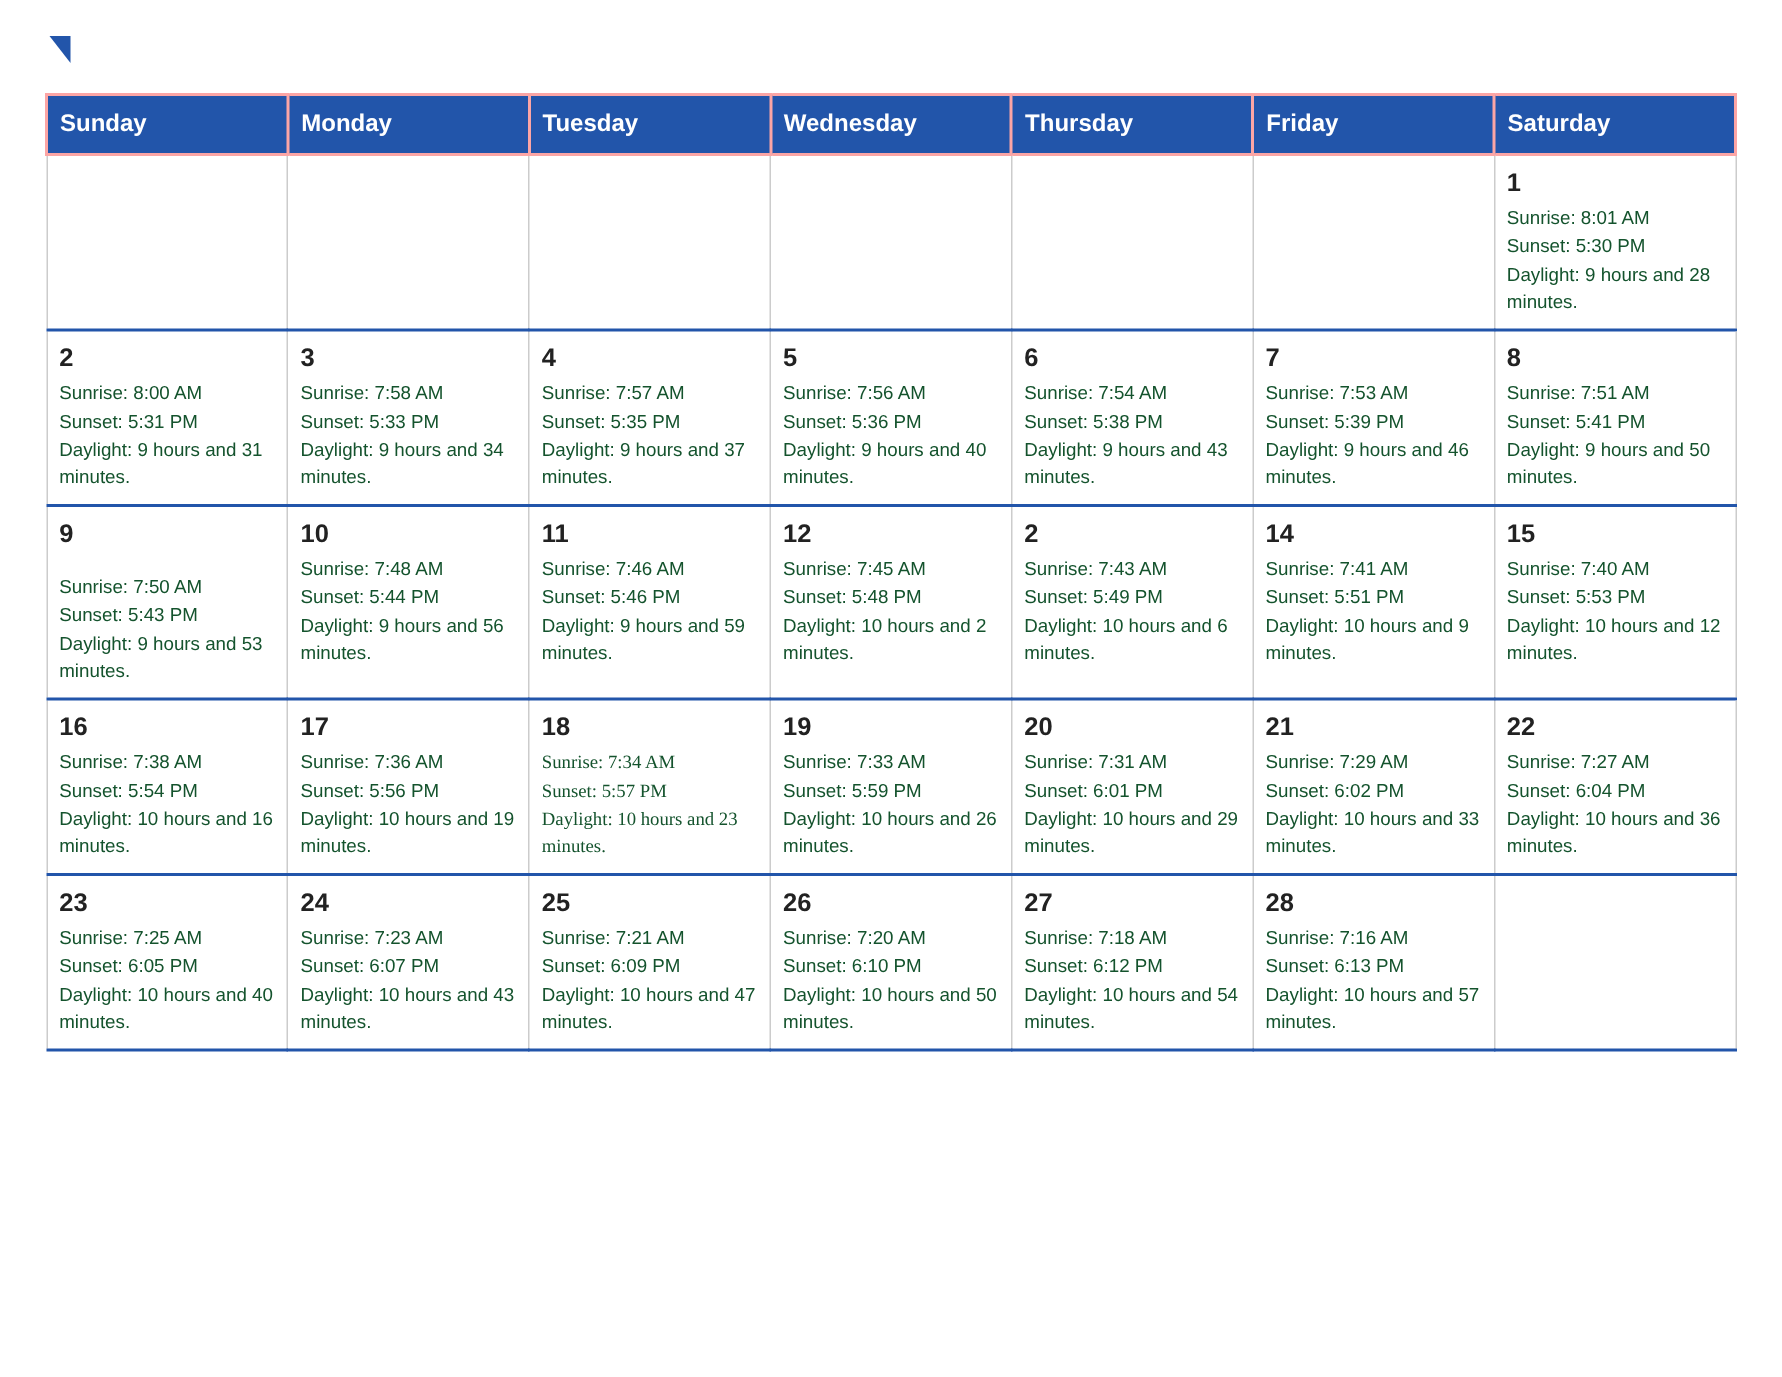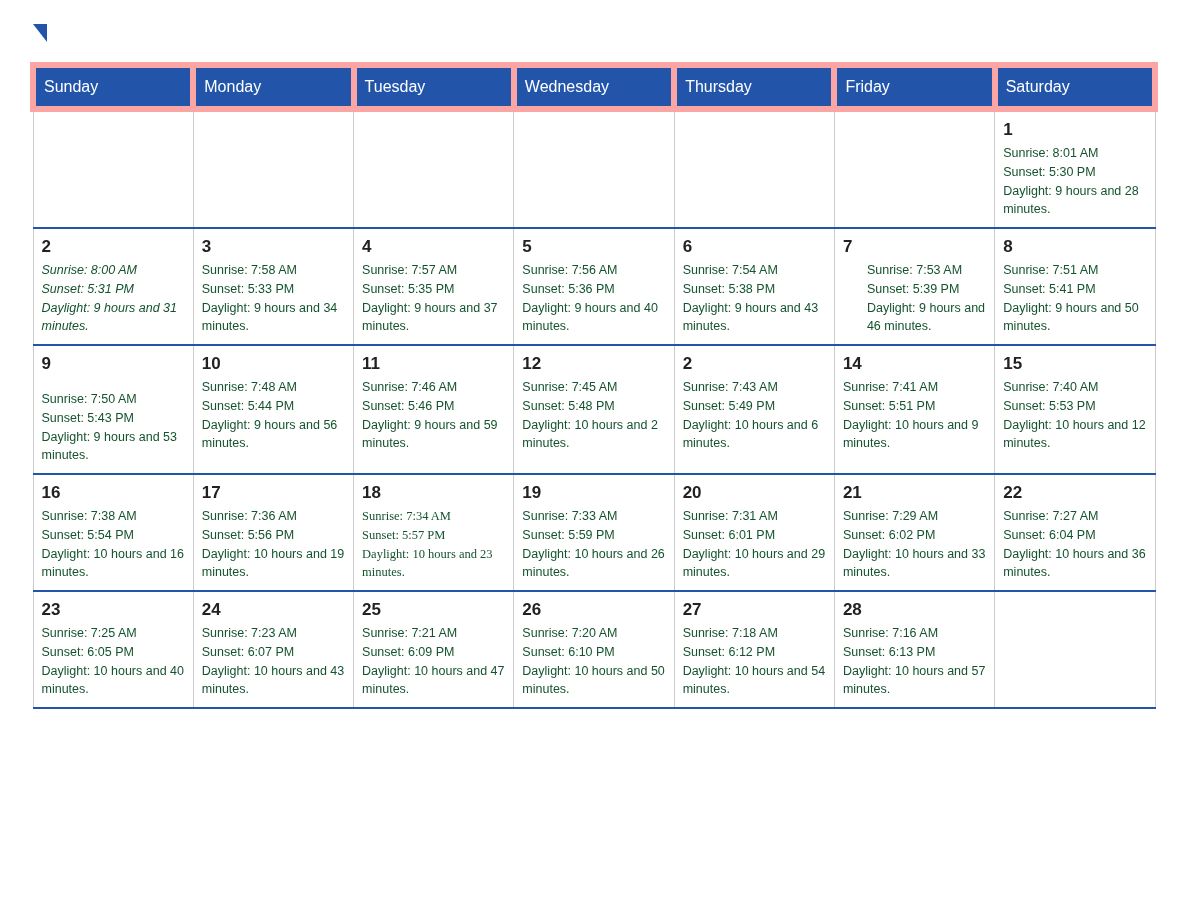--- a/index.html
+++ b/index.html
@@ -64,24 +64,24 @@
     }
     .calendar {
       width: 100%;
       border-collapse: collapse;
       border: 1px solid #999;
     }
     .calendar th {
       background-color: #2255aa;
       color: #fff;
       font-size: 16px;
-      font-weight: normal;
+      font-weight: bold;
       padding: 10px 8px;
       text-align: left;
-      border: 6px solid #fca5a5;
+      border: 2px solid #fca5a5;
     }
     .calendar td {
       vertical-align: top;
       padding: 8px;
       border: 1px solid #ccc;
       width: 14.28%;
       min-height: 100px;
       font-size: 13px;
       color: #333;
     }
@@ -141,21 +141,21 @@
         <td>
           <span class="day-num">1</span>
           <div class="day-info" style="white-space: pre-line;">Sunrise: 8:01 AM
 Sunset: 5:30 PM
 Daylight: 9 hours and 28 minutes.</div>
         </td>
       </tr>
       <tr>
         <td>
           <span class="day-num">2</span>
-          <div class="day-info" style="white-space: pre-line; font-style: italic;">Sunrise: 8:00 AM
+          <div class="day-info" style="white-space: pre-line;">Sunrise: 8:00 AM
 Sunset: 5:31 PM
 Daylight: 9 hours and 31 minutes.</div>
         </td>
         <td>
           <span class="day-num">3</span>
           <div class="day-info" style="white-space: pre-line;">Sunrise: 7:58 AM
 Sunset: 5:33 PM
 Daylight: 9 hours and 34 minutes.</div>
         </td>
         <td>
@@ -171,21 +171,21 @@
 Daylight: 9 hours and 40 minutes.</div>
         </td>
         <td>
           <span class="day-num">6</span>
           <div class="day-info" style="white-space: pre-line;">Sunrise: 7:54 AM
 Sunset: 5:38 PM
 Daylight: 9 hours and 43 minutes.</div>
         </td>
         <td>
           <span class="day-num">7</span>
-          <div class="day-info" style="white-space: pre-line; margin-left: 24px;">Sunrise: 7:53 AM
+          <div class="day-info" style="white-space: pre-line;">Sunrise: 7:53 AM
 Sunset: 5:39 PM
 Daylight: 9 hours and 46 minutes.</div>
         </td>
         <td>
           <span class="day-num">8</span>
           <div class="day-info" style="white-space: pre-line;">Sunrise: 7:51 AM
 Sunset: 5:41 PM
 Daylight: 9 hours and 50 minutes.</div>
         </td>
       </tr>

